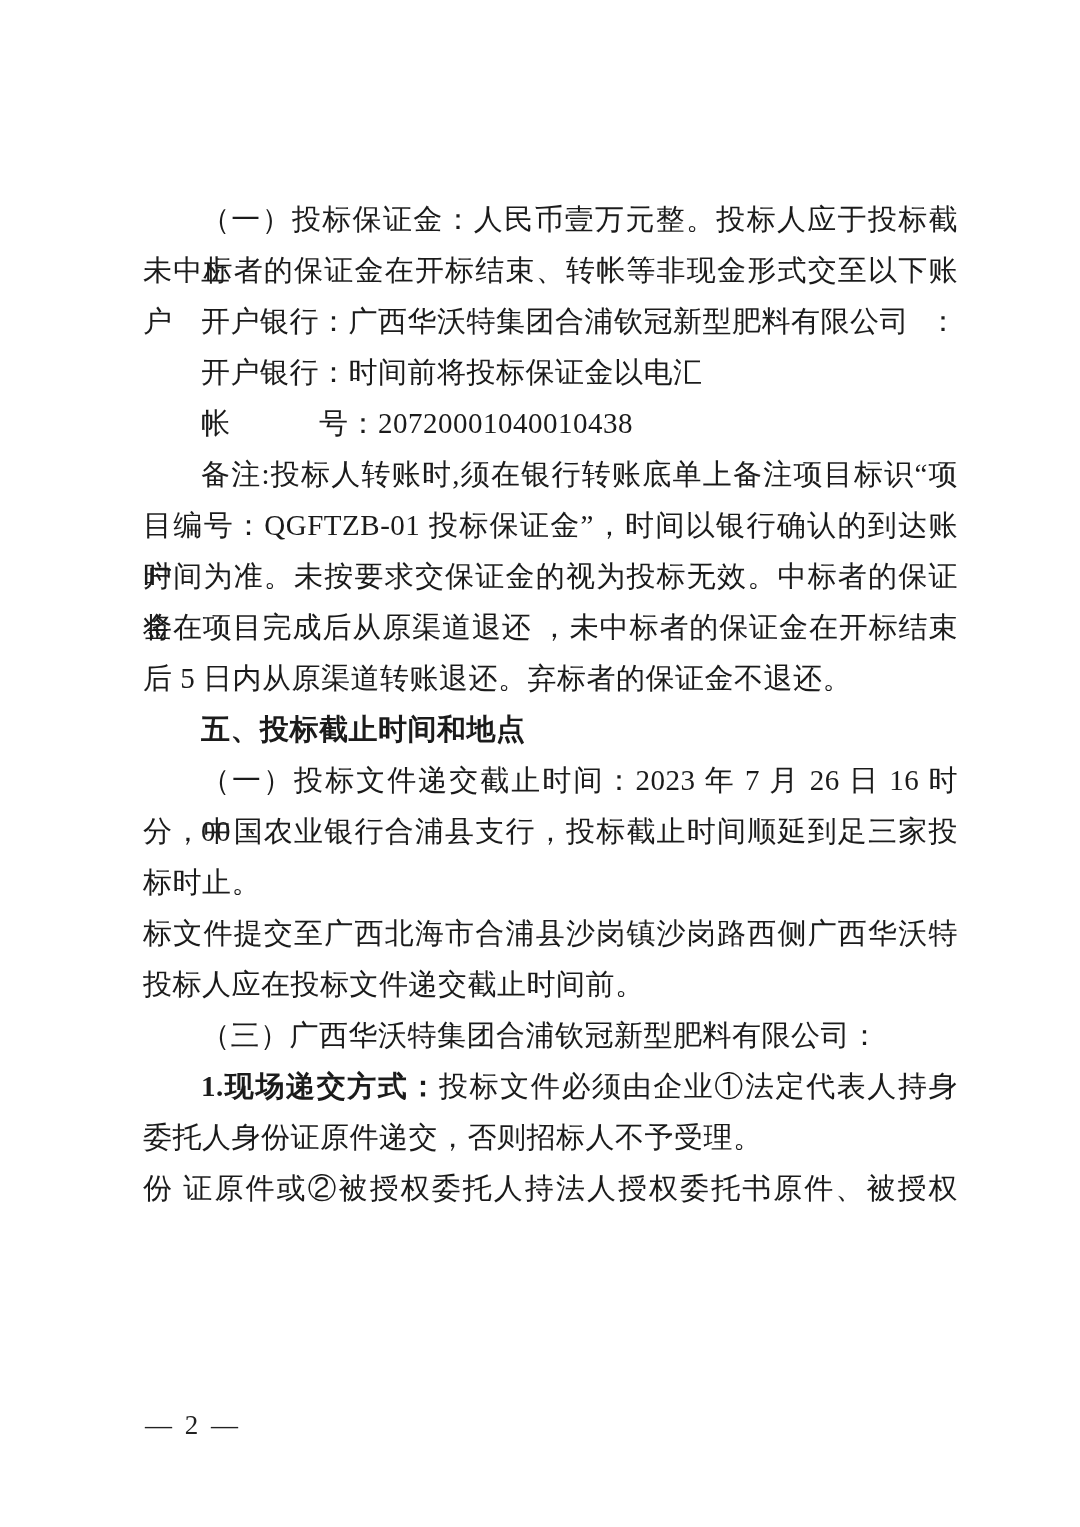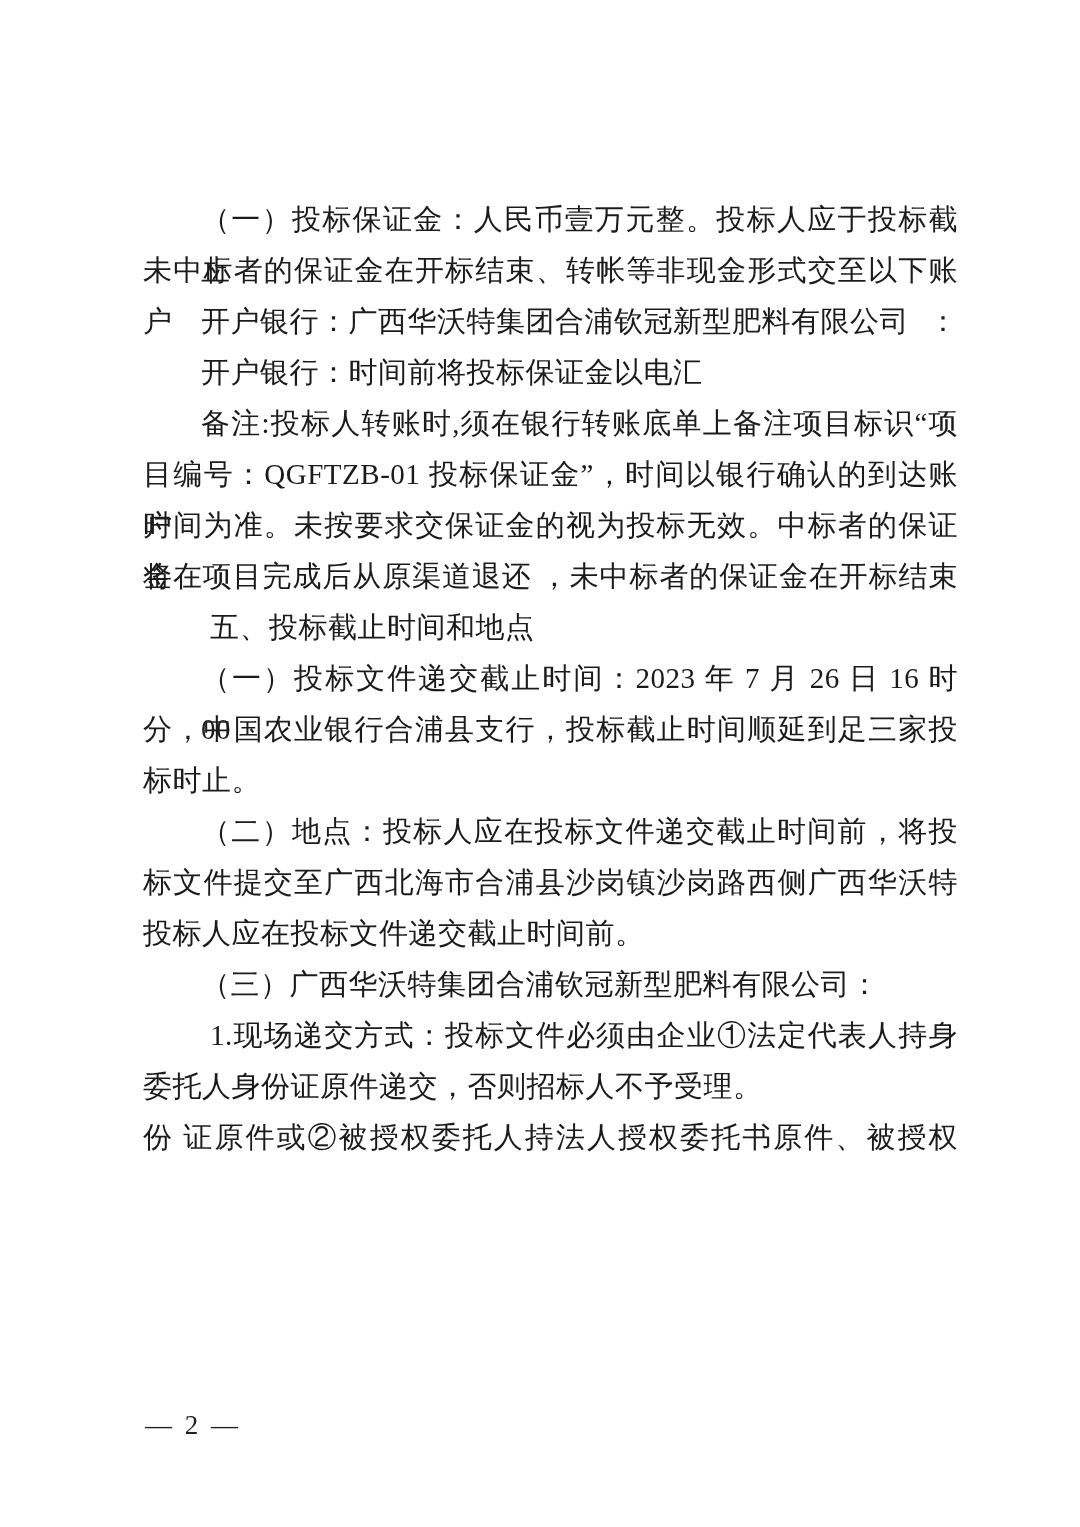--- a/index.html
+++ b/index.html
@@ -33,51 +33,51 @@
     padding-left: 58px;
   }
   .line.justify {
     white-space: normal;
     text-align: justify;
     -moz-text-align-last: justify;
     text-align-last: justify;
     text-justify: inter-character;
   }
   .run.bold {
-    font-weight: 400;
-    margin-left: 9px;
+    font-weight: 700;
   }
   .footer {
     position: absolute;
     left: 145px;
     top: 1405px;
     font-size: 27px;
     line-height: 40px;
     letter-spacing: 3px;
     color: #222222;
   }
 </style>
 </head>
 <body>
 
 <div class="page">
   <div class="body-block">
       <div class="line indent justify"><span class="run">（一）投标保证金：人民币壹万元整。投标人应于投标截止</span></div>
       <div class="line justify"><span class="run">未中标者的保证金在开标结束、转帐等非现金形式交至以下账户：</span></div>
       <div class="line indent"><span class="run">开户银行：广西华沃特集团合浦钦冠新型肥料有限公司</span></div>
       <div class="line indent"><span class="run">开户银行：时间前将投标保证金以电汇</span></div>
+      <div class="line indent"><span class="run">帐　　　号：20720001040010438</span></div>
       <div class="line indent justify"><span class="run">备注:投标人转账时,须在银行转账底单上备注项目标识“项</span></div>
       <div class="line justify"><span class="run">目编号：QGFTZB-01 投标保证金”，时间以银行确认的到达账户</span></div>
       <div class="line justify"><span class="run">时间为准。未按要求交保证金的视为投标无效。中标者的保证金</span></div>
       <div class="line justify"><span class="run">将在项目完成后从原渠道退还 ，未中标者的保证金在开标结束</span></div>
+      <div class="line"><span class="run">后 5 日内从原渠道转账退还。弃标者的保证金不退还。</span></div>
       <div class="line indent"><span class="run bold">五、投标截止时间和地点</span></div>
       <div class="line indent justify"><span class="run">（一）投标文件递交截止时间：2023 年 7 月 26 日 16 时 00</span></div>
       <div class="line justify"><span class="run">分，中国农业银行合浦县支行，投标截止时间顺延到足三家投</span></div>
       <div class="line"><span class="run">标时止。</span></div>
-      <div class="line indent justify"><span class="run">（二）地点：投标人应在投标文件递交截止时间前，将投</span></div>
       <div class="line justify"><span class="run">标文件提交至广西北海市合浦县沙岗镇沙岗路西侧广西华沃特</span></div>
       <div class="line"><span class="run">投标人应在投标文件递交截止时间前。</span></div>
       <div class="line indent"><span class="run">（三）广西华沃特集团合浦钦冠新型肥料有限公司：</span></div>
       <div class="line indent justify"><span class="run bold">1.现场递交方式：</span><span class="run">投标文件必须由企业①法定代表人持身</span></div>
       <div class="line"><span class="run">委托人身份证原件递交，否则招标人不予受理。</span></div>
       <div class="line justify"><span class="run">份 证原件或②被授权委托人持法人授权委托书原件、被授权</span></div>
     </div>
   <div class="footer">
     <span>— 2 —</span>
   </div>

